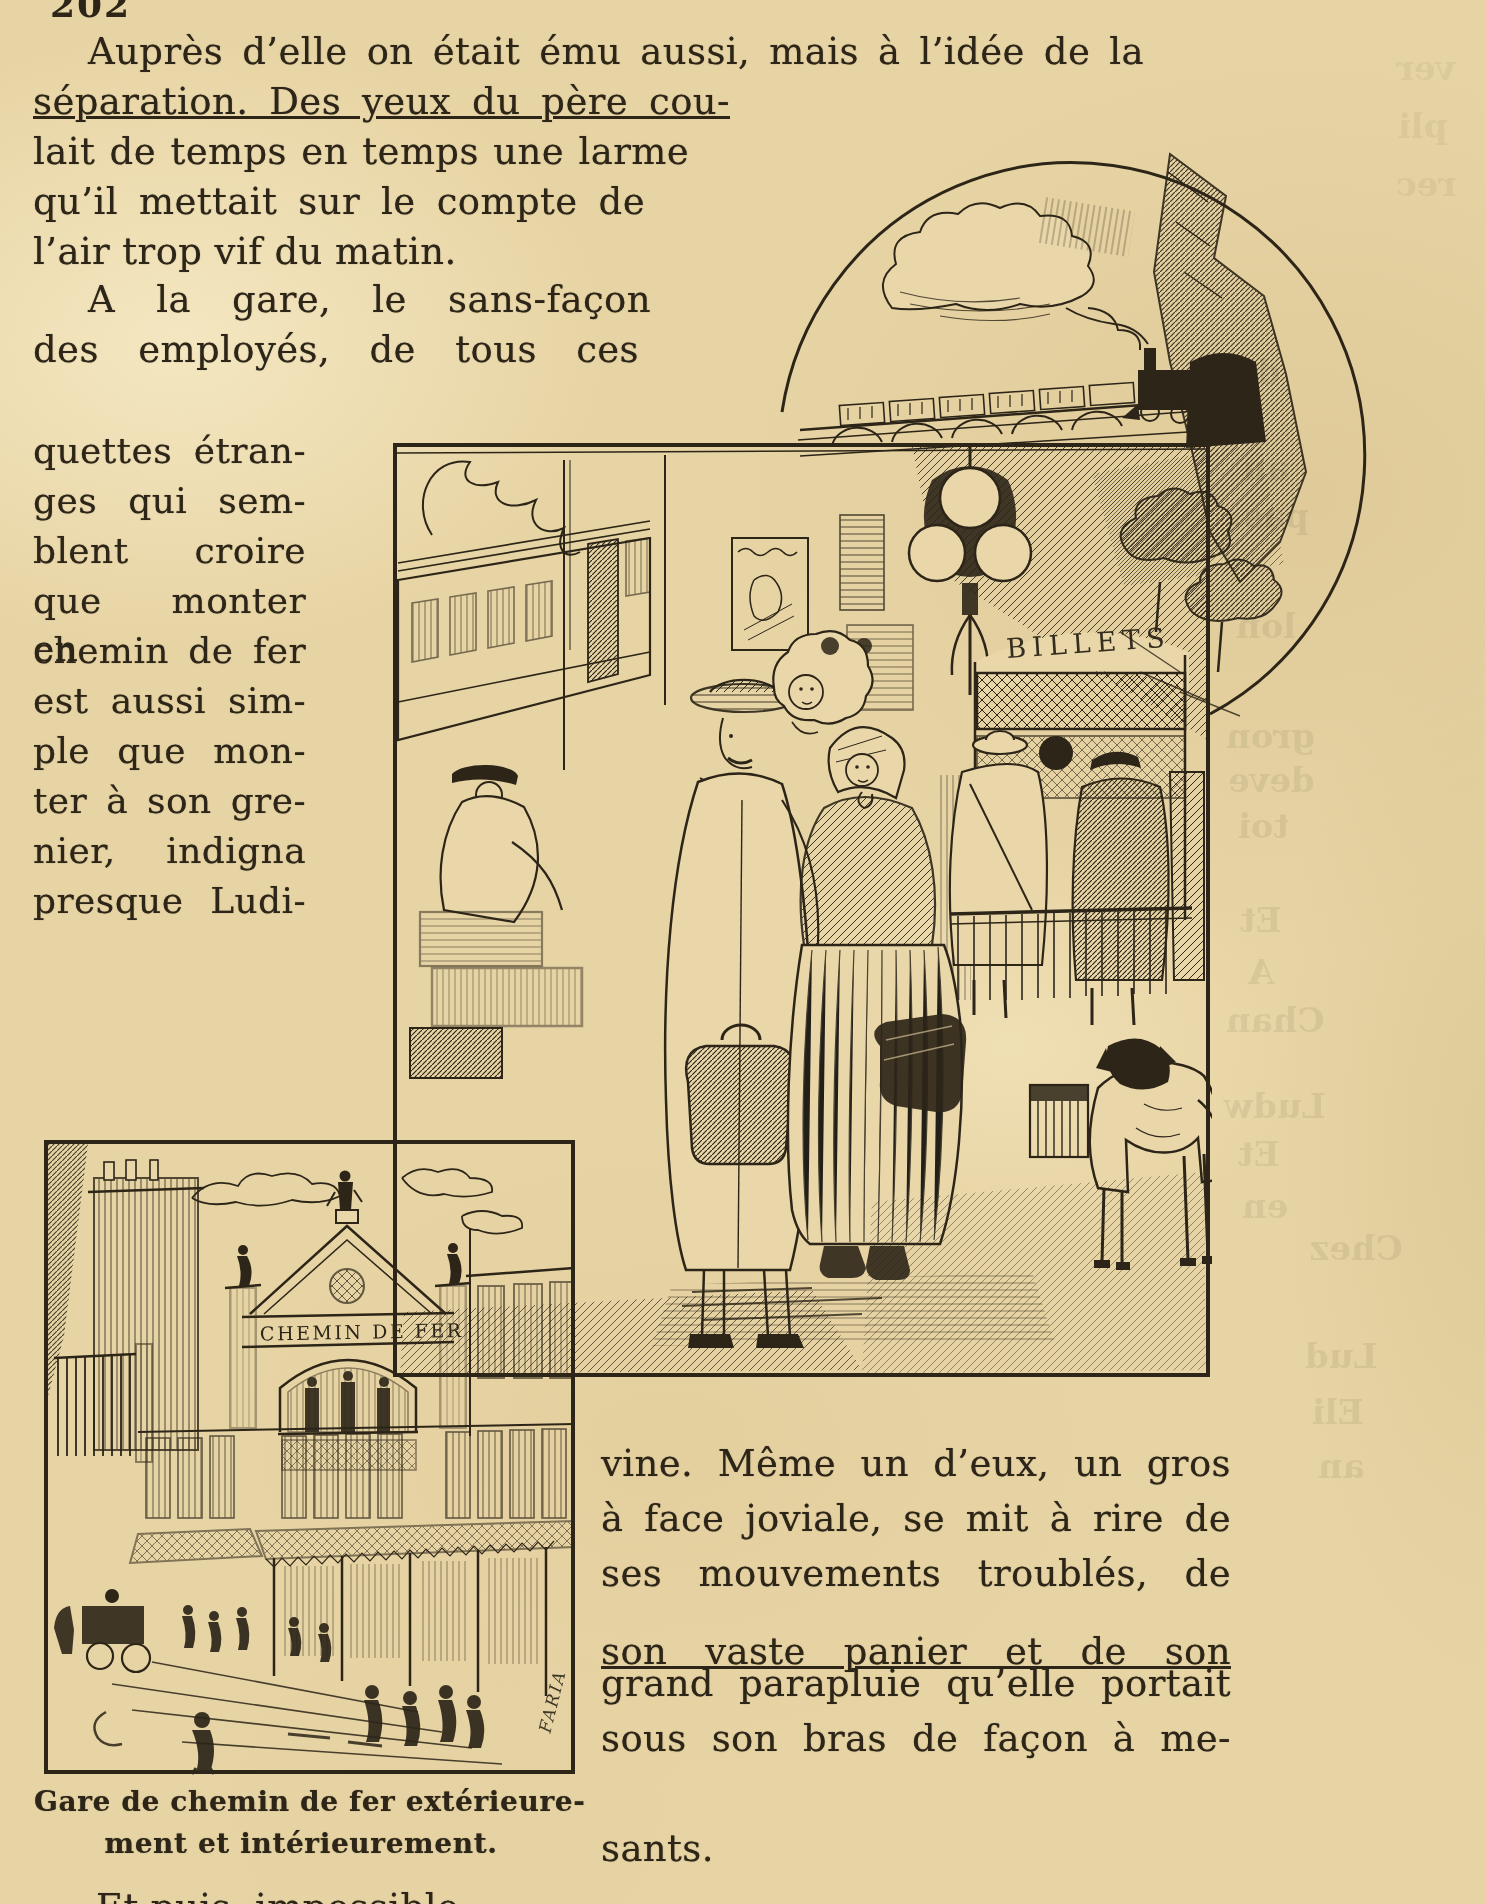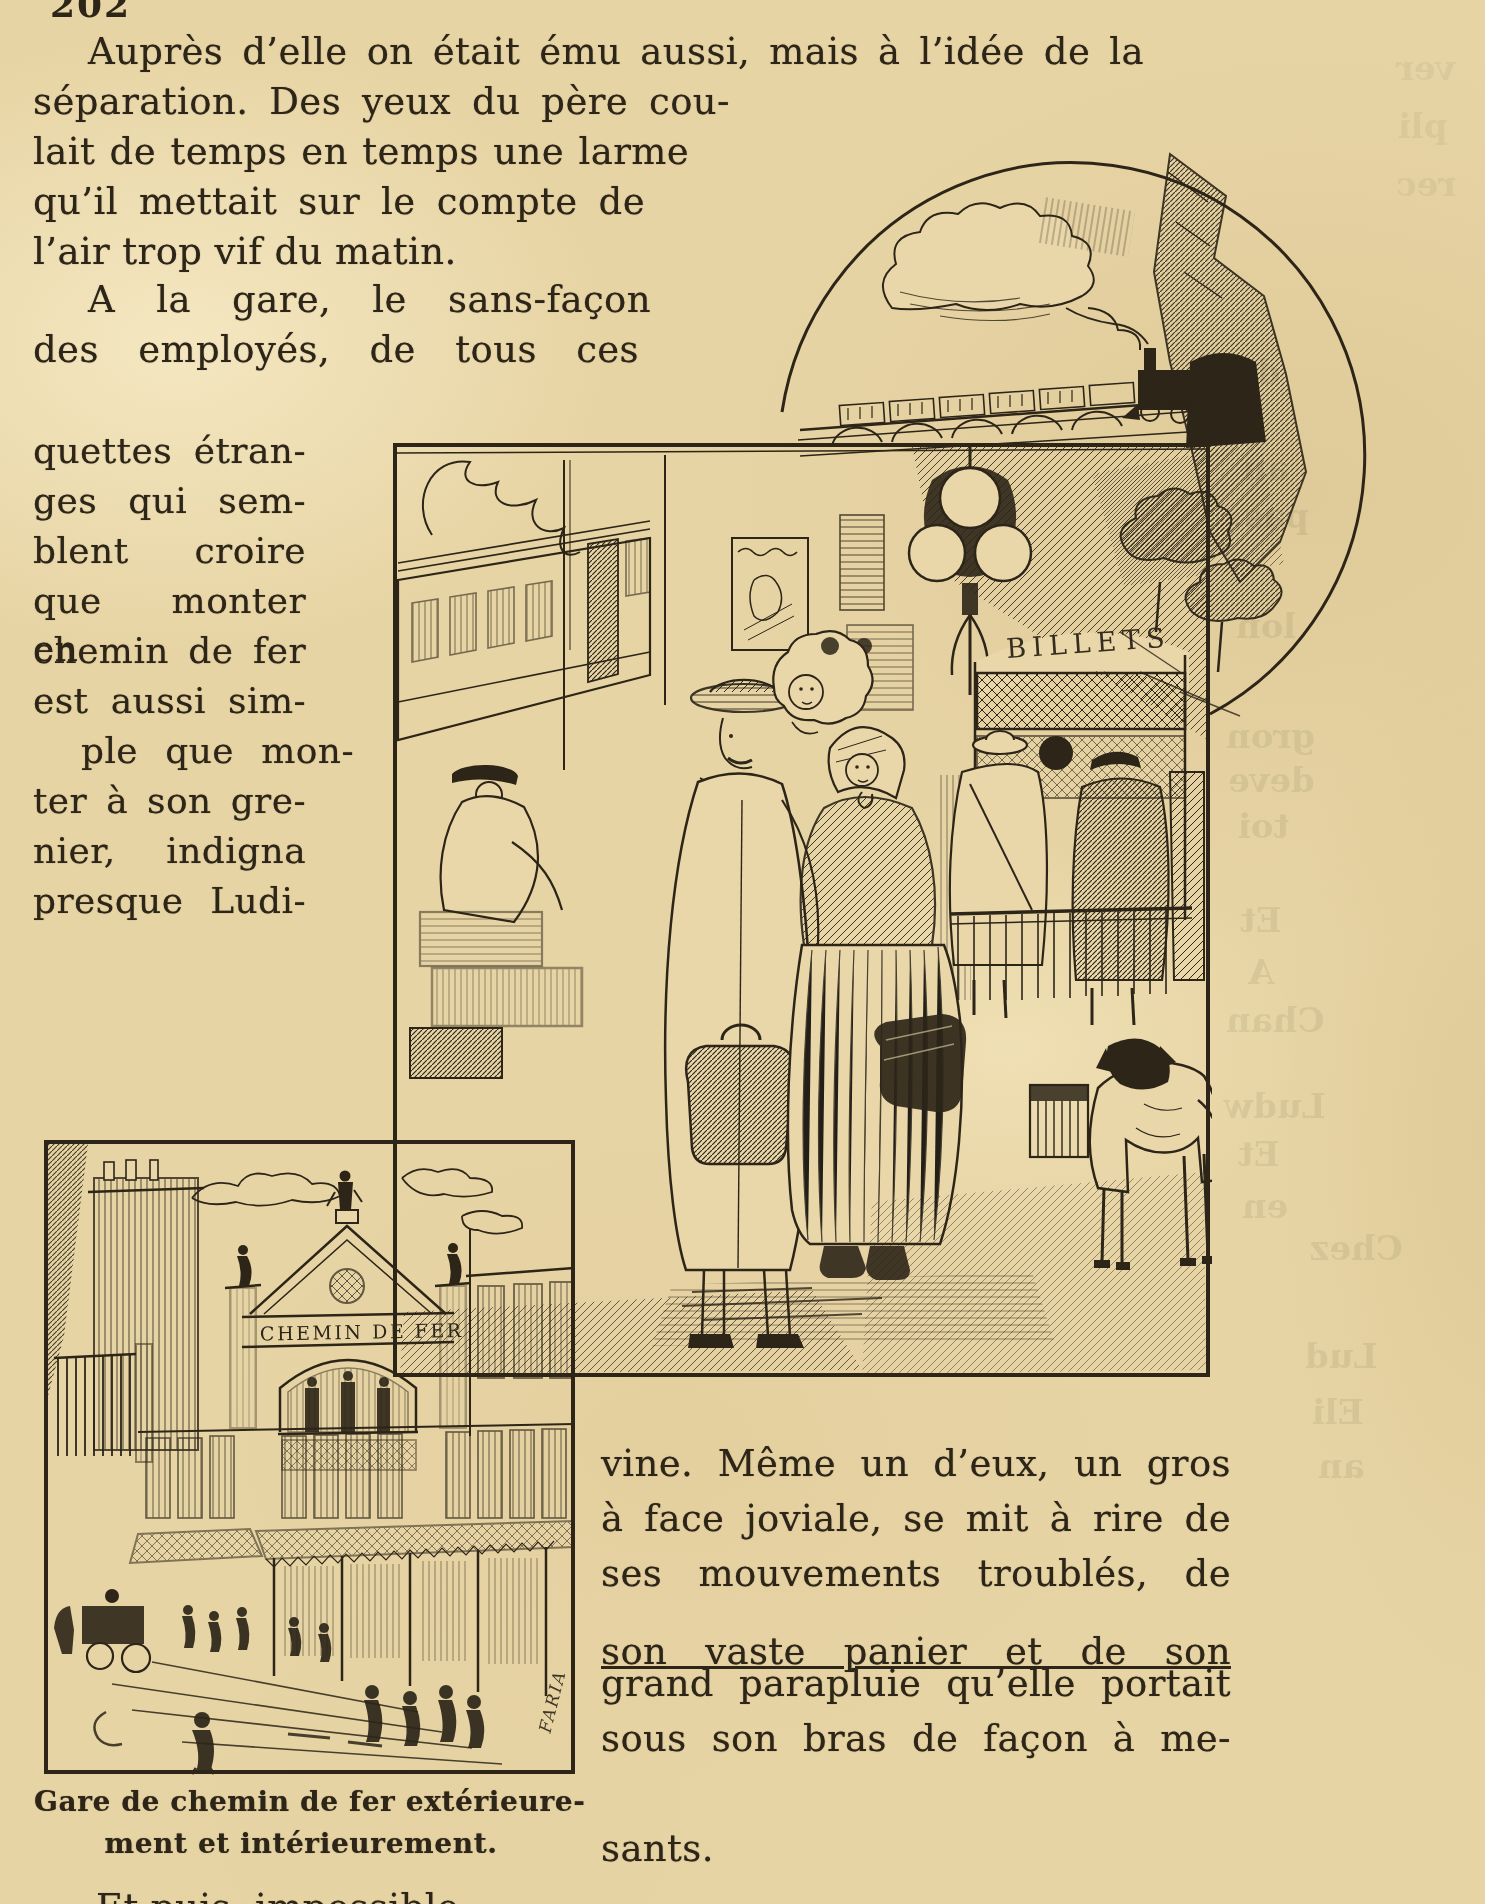--- a/index.html
+++ b/index.html
@@ -71,35 +71,35 @@
   }
 </style>
 </head>
 <body>
 
 <div class="page">
 
   <div class="pagenum" style="left:50px;top:-17px;">202</div>
 
   <div class="tx jline" style="left:88px;top:28px;width:1056px;">Auprès d’elle on était ému aussi, mais à l’idée de la</div>
-  <div class="tx jline" style="left:33px;top:78px;width:697px;">séparation. Des yeux du père cou-</div>
+  <div class="tx jline" style="left:33px;top:78px;width:697px;text-decoration:underline;">séparation. Des yeux du père cou-</div>
   <div class="tx jline" style="left:33px;top:128px;width:656px;">lait de temps en temps une larme</div>
   <div class="tx" style="left:33px;top:228px;">l’air trop vif du matin.</div>
   <div class="tx jline" style="left:33px;top:178px;width:612px;">qu’il mettait sur le compte de</div>
 
   <div class="tx jline" style="left:88px;top:276px;width:563px;">A la gare, le sans-façon</div>
   <div class="tx jline" style="left:33px;top:326px;width:606px;">des employés, de tous ces</div>
 
   <div class="tx col jline" style="left:33px;top:427px;width:273px;">quettes étran-</div>
   <div class="tx col jline" style="left:33px;top:477px;width:273px;">ges qui sem-</div>
   <div class="tx col jline" style="left:33px;top:527px;width:273px;">blent croire</div>
   <div class="tx col jline" style="left:33px;top:577px;width:273px;">que monter en</div>
   <div class="tx col jline" style="left:33px;top:627px;width:273px;">chemin de fer</div>
   <div class="tx col jline" style="left:33px;top:677px;width:273px;">est aussi sim-</div>
-  <div class="tx col jline" style="left:33px;top:727px;width:273px;margin-left:48px;">ple que mon-</div>
+  <div class="tx col jline" style="left:33px;top:727px;width:273px;">ple que mon-</div>
   <div class="tx col jline" style="left:33px;top:777px;width:273px;">ter à son gre-</div>
   <div class="tx col jline" style="left:33px;top:827px;width:273px;">nier, indigna</div>
   <div class="tx col jline" style="left:33px;top:877px;width:273px;">presque Ludi-</div>
 
   <div class="tx jline" style="left:601px;top:1440px;width:630px;">vine. Même un d’eux, un gros</div>
   <div class="tx jline" style="left:601px;top:1495px;width:630px;">à face joviale, se mit à rire de</div>
   <div class="tx jline" style="left:601px;top:1550px;width:630px;">ses mouvements troublés, de</div>
   <div class="tx jline" style="left:601px;top:1628px;width:630px;text-decoration:underline;">son vaste panier et de son</div>
   <div class="tx jline" style="left:601px;top:1660px;width:630px;">grand parapluie qu’elle portait</div>
   <div class="tx jline" style="left:601px;top:1715px;width:630px;">sous son bras de façon à me-</div>

